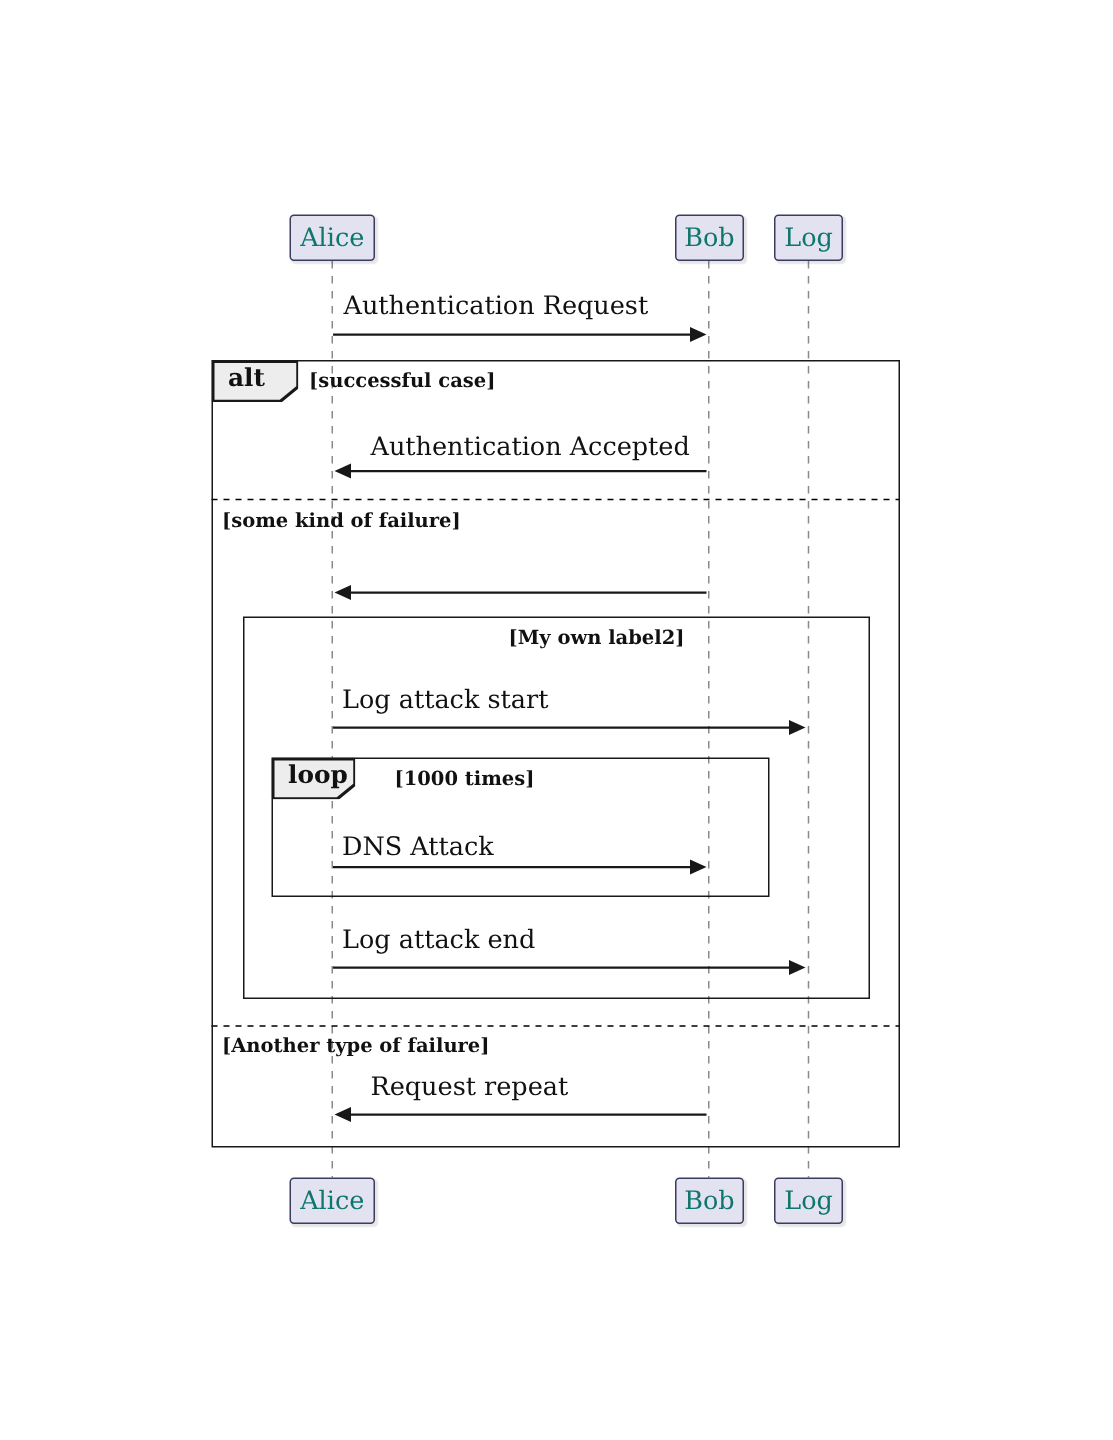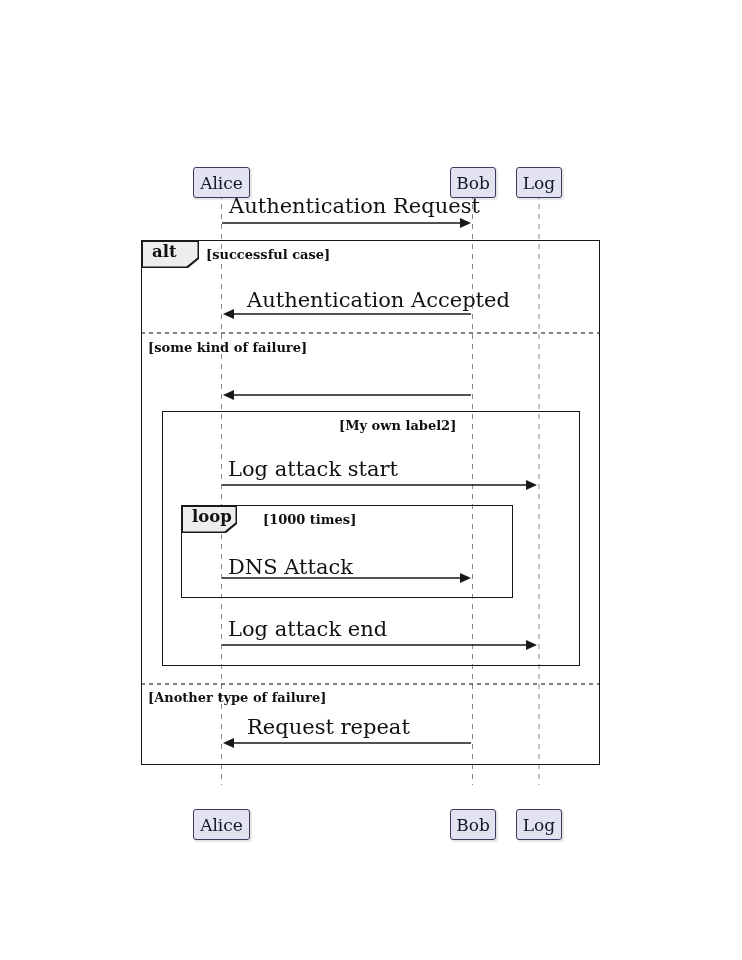--- a/index.html
+++ b/index.html
@@ -22,31 +22,30 @@
   .pent { position:absolute; z-index:2; }
   .pent-bg   { position:absolute; inset:0;
     background:var(--line-color,#181818);
     clip-path:polygon(0 0,100% 0,100% calc(100% - 9px),calc(100% - 11px) 100%,0 100%); }
   .pent-fill { position:absolute; inset:1.5px;
     background:var(--fragment-label-fill,#EDEDED);
     clip-path:polygon(0 0,100% 0,100% calc(100% - 9px),calc(100% - 11px) 100%,0 100%); }
   .pent-text { position:absolute; left:11px; top:2px; font-weight:700; font-size:16.5px; white-space:nowrap; }
 
   .guard { position:absolute; z-index:3; font-weight:700; font-size:13px; white-space:nowrap; }
-  .msg   { position:absolute; z-index:3; font-size:21px; white-space:nowrap; }
+  .msg   { position:absolute; z-index:3; font-size:17px; white-space:nowrap; }
 
   .participant {
     position:absolute; z-index:2;
     background:var(--participant-fill,#E2E2F0);
     border:1.5px solid var(--participant-border,#3b3b60);
     border-radius:3px;
     display:flex; align-items:center; justify-content:center;
-    font-size:17px; color:#0f172a;
+    font-size:17px; color:#0f766e;
     box-shadow:1.5px 1.5px 1px rgba(0,0,0,0.10);
-    margin-top:24px;
   }
 </style>
 </head>
 <body>
 
 <div class="canvas">
 
   <svg class="lines" width="742" height="960" viewBox="0 0 742 960">
 
     <line class="lifeline" x1="221.5" y1="174" x2="221.5" y2="785"></line>

